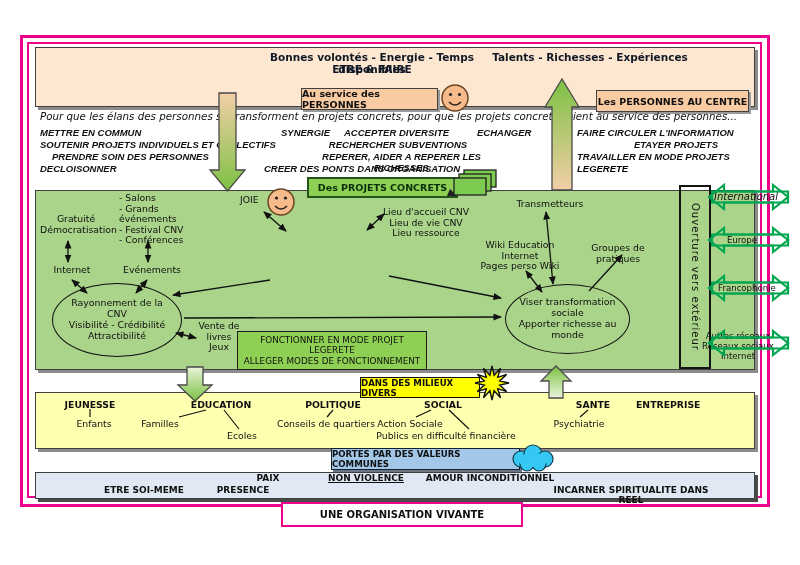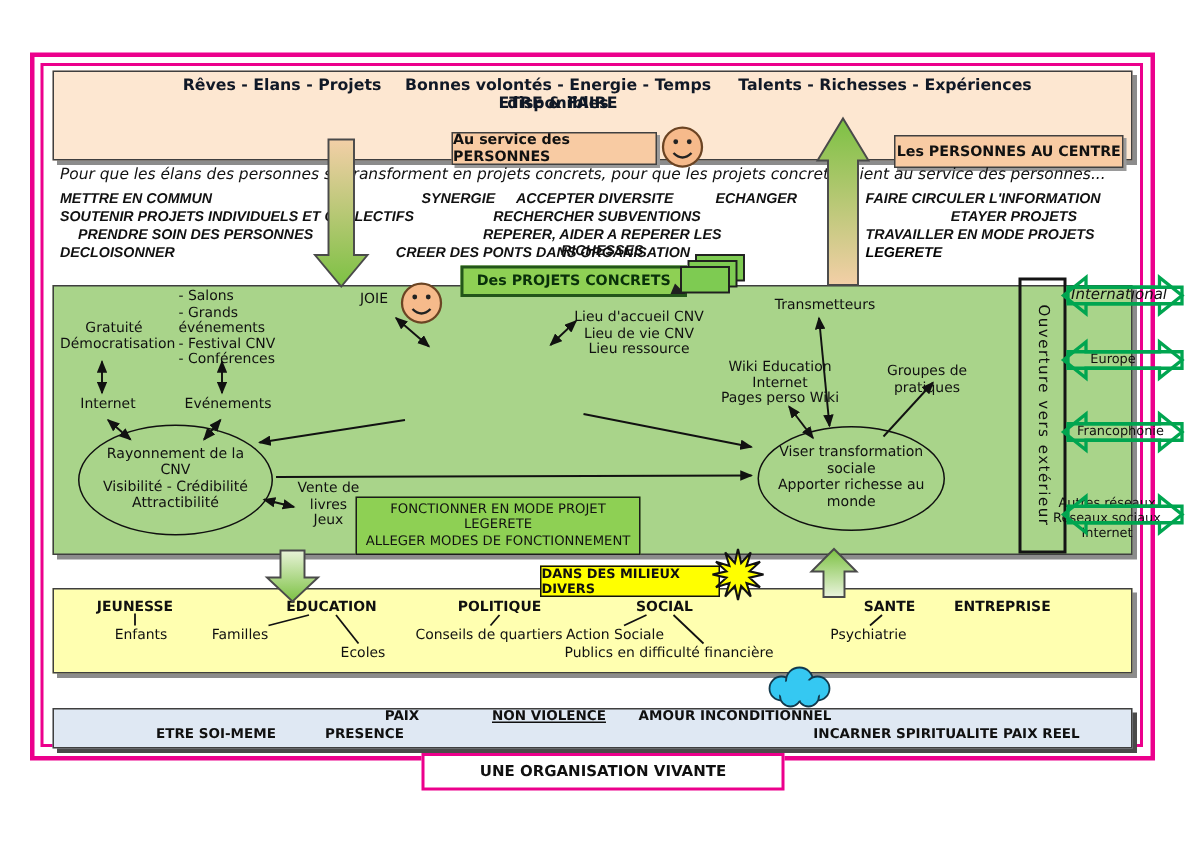--- a/index.html
+++ b/index.html
@@ -48,21 +48,20 @@
 <div id="stage">
 
   <div class="pinkborder" style="left:20px;top:35px;width:744px;height:466px;border-width:3px;"></div>
   <div class="pinkborder" style="left:27px;top:42px;width:731px;height:452px;border-width:2px;"></div>
 
   <div class="box shadow" style="left:35px;top:47px;width:718px;height:58px;background:#FDE7D1;"></div>
   <div class="box shadow" style="left:35px;top:190px;width:718px;height:178px;background:#A9D48A;"></div>
   <div class="box shadow" style="left:35px;top:392px;width:718px;height:55px;background:#FFFFB0;"></div>
   <div class="box shadow-dark" style="left:35px;top:472px;width:718px;height:25px;background:#DFE8F3;"></div>
 
-  <div class="abs hdr ctr" style="left:108px;top:51px;width:160px;">Rêves - Elans - Projets</div>
   <div class="abs hdr ctr" style="left:252px;top:51px;width:240px;">Bonnes volontés - Energie - Temps disponibles</div>
   <div class="abs hdr ctr" style="left:252px;top:63px;width:240px;">ETRE &amp; FAIRE</div>
   <div class="abs hdr ctr" style="left:480px;top:51px;width:220px;">Talents - Richesses - Expériences</div>
 
   <div class="badge" style="left:301px;top:88px;width:135px;height:20px;">
     <span>Au service des PERSONNES</span>
   </div>
   <div class="badge" style="left:596px;top:90px;width:151px;height:20px;">
     <span>Les PERSONNES AU CENTRE</span>
   </div>
@@ -152,27 +151,30 @@
   <div class="abs cat ctr" style="left:636px;top:399px;width:64px;">ENTREPRISE</div>
 
   <div class="abs sub ctr" style="left:69px;top:418px;width:50px;">Enfants</div>
   <div class="abs sub ctr" style="left:135px;top:418px;width:50px;">Familles</div>
   <div class="abs sub ctr" style="left:217px;top:430px;width:50px;">Ecoles</div>
   <div class="abs sub ctr" style="left:274px;top:418px;width:104px;">Conseils de quartiers</div>
   <div class="abs sub ctr" style="left:374px;top:418px;width:72px;">Action Sociale</div>
   <div class="abs sub ctr" style="left:374px;top:430px;width:144px;">Publics en difficulté financière</div>
   <div class="abs sub ctr" style="left:549px;top:418px;width:60px;">Psychiatrie</div>
 
+  <div class="banner-blue" style="left:331px;top:448px;width:187px;height:20px;">
+    <span>PORTES PAR DES VALEURS COMMUNES</span>
+  </div>
   <div class="abs val ctr" style="left:238px;top:473px;width:60px;">PAIX</div>
   <div class="abs val ctr" style="left:316px;top:473px;width:100px;text-decoration:underline;">NON VIOLENCE</div>
   <div class="abs val ctr" style="left:425px;top:473px;width:130px;">AMOUR INCONDITIONNEL</div>
   <div class="abs val ctr" style="left:94px;top:485px;width:100px;">ETRE SOI-MEME</div>
   <div class="abs val ctr" style="left:193px;top:485px;width:100px;">PRESENCE</div>
   <div class="abs val ctr" style="left:344px;top:501px;width:130px;margin-top:17px;">PUISSANCE DE EMPATHIE</div>
-  <div class="abs val ctr" style="left:541px;top:485px;width:180px;">INCARNER SPIRITUALITE PAIX REEL</div>
+  <div class="abs val ctr" style="left:541px;top:485px;width:180px;">INCARNER SPIRITUALITE DANS REEL</div>
 
   <div class="footerbox" style="left:281px;top:502px;width:238px;height:21px;">
     <span>UNE ORGANISATION VIVANTE</span>
   </div>
 
   <svg class="overlay" width="800" height="565" viewBox="0 0 800 565">
     <defs>
       <marker id="ah" markerWidth="9" markerHeight="7" refX="7.5" refY="3.5" orient="auto-start-reverse" markerUnits="userSpaceOnUse">
         <path d="M0,0 L8.5,3.5 L0,7 z" fill="#111"></path>
       </marker>

